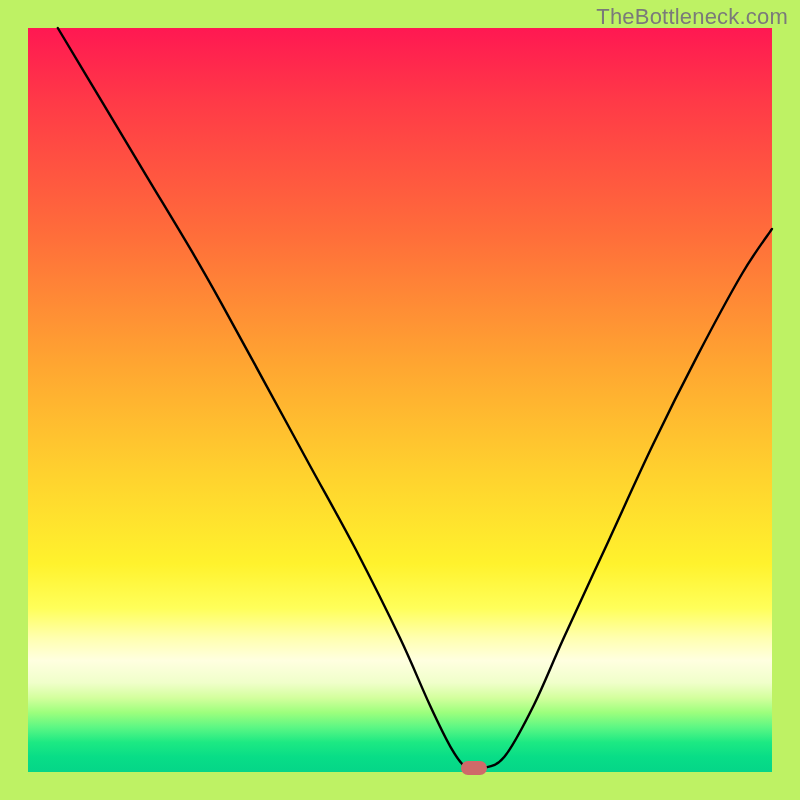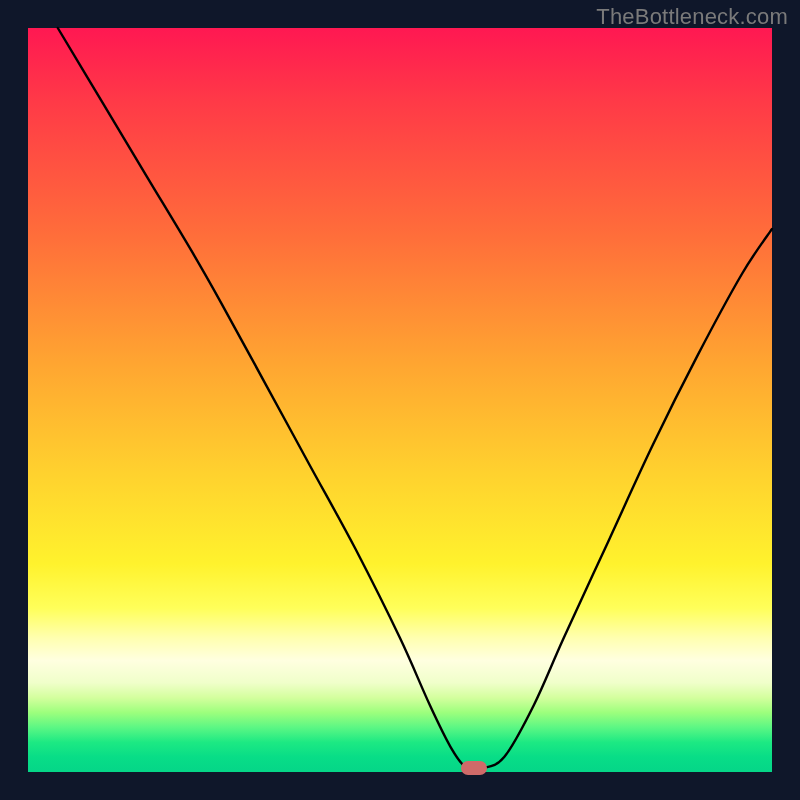--- a/index.html
+++ b/index.html
@@ -8,21 +8,21 @@
     width: 800px;
     height: 800px;
     background: #000;
     font-family: Arial, Helvetica, sans-serif;
     overflow: hidden;
   }
   .frame {
     position: relative;
     width: 800px;
     height: 800px;
-    background: #0f172a;
+    background: #bef264;
   }
   .plot-area {
     position: absolute;
     left: 28px;
     top: 28px;
     width: 744px;
     height: 744px;
     
     background: linear-gradient(
       to bottom,

